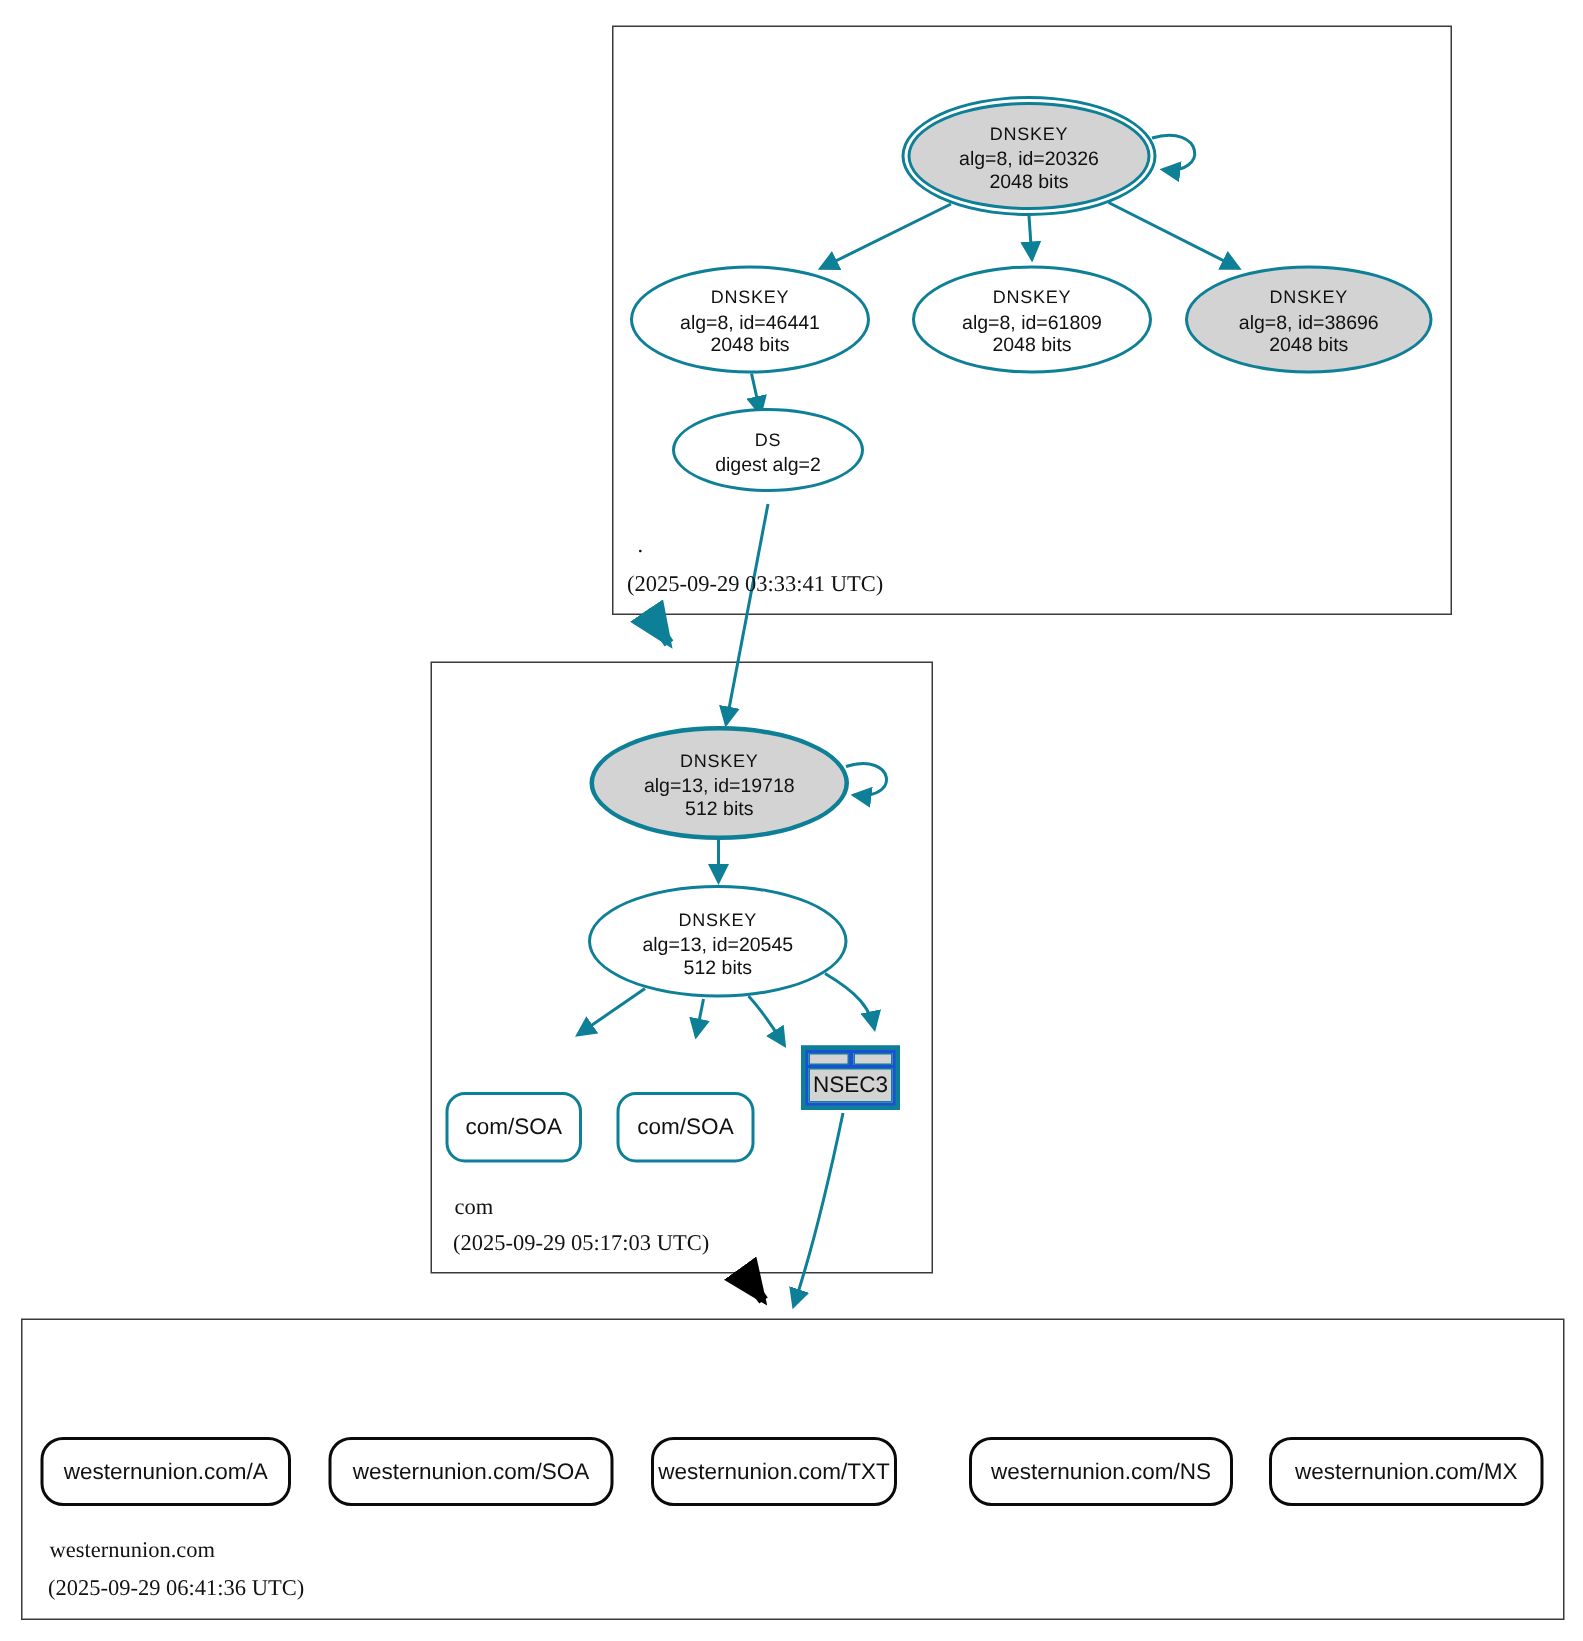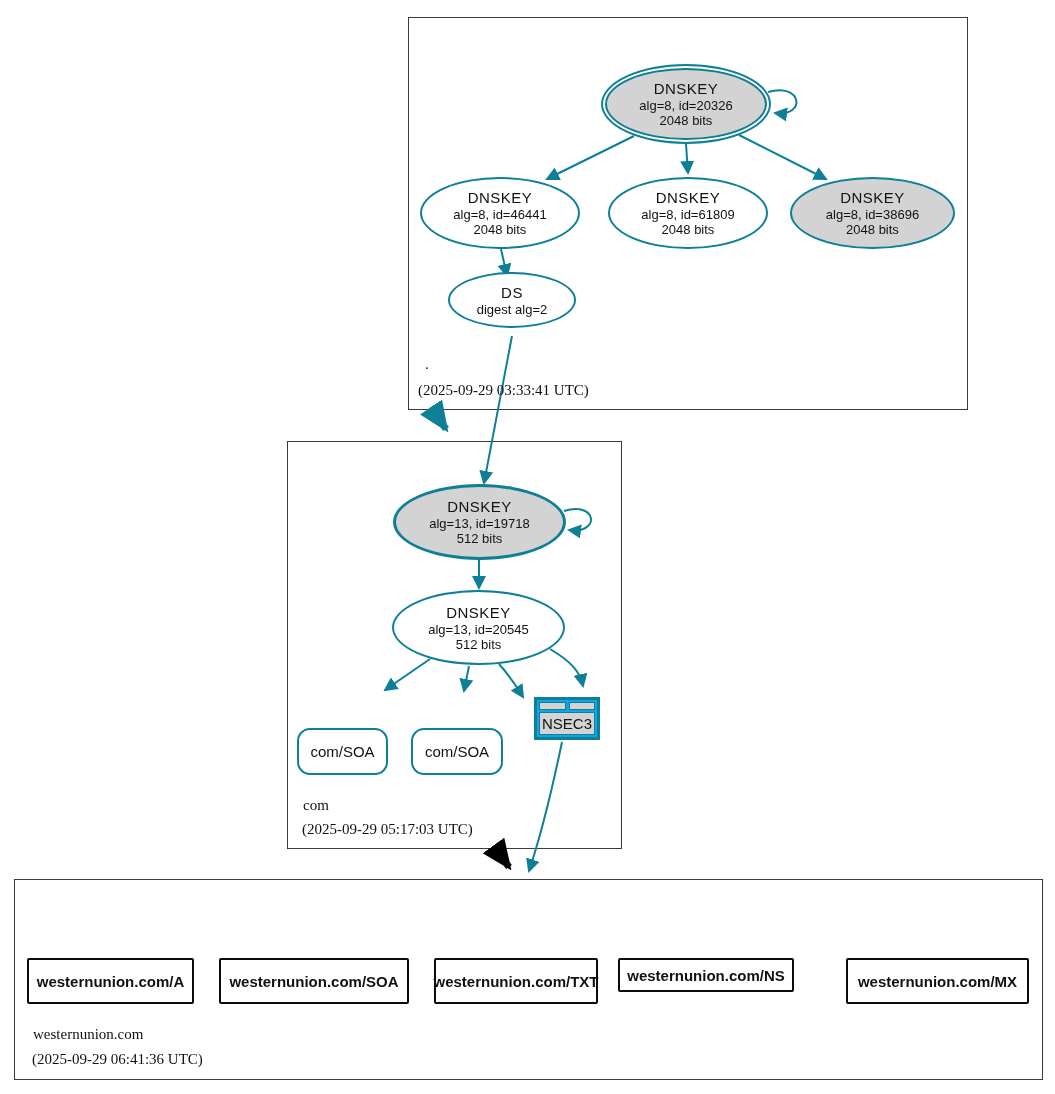--- a/index.html
+++ b/index.html
@@ -23,32 +23,32 @@
     border:2px solid var(--teal); border-radius:50%; padding:2px; box-sizing:border-box;
     background:#ffffff;
   }
   .double-inner {
     width:100%; height:100%; box-sizing:border-box;
     border:2px solid var(--teal); border-radius:50%; background:#d3d3d3;
     display:flex; flex-direction:column; align-items:center; justify-content:center;
     text-align:center;
   }
 
-  .nt { font-size:15px; line-height:18px; color:#111; letter-spacing:0.5px; }
+  .nt { font-size:12px; line-height:18px; color:#111; letter-spacing:0.5px; }
   .nd { font-family:Liberation Sans, sans-serif; font-size:13px; line-height:15px; color:#111; }
 
   .rrect {
     border:2px solid var(--teal); border-radius:13px; background:#ffffff;
     display:flex; align-items:center; justify-content:center;
     font-size:15px; color:#111;margin-top:33px;
   }
-  .rrect.black { border-color:#0a0a0a; border-radius:2px;font-weight:bold; }
+  .rrect.black { border-color:#0a0a0a; border-radius:15px; }
 
   .nsec3 {
-    border:3px solid var(--teal); background:#0ea5e9; padding:2px;
+    border:3px solid var(--teal); background:#1d4ed8; padding:2px;
     display:flex; flex-direction:column; gap:2px;
   }
   .nsec3-row { display:flex; gap:3px; height:8px; }
   .nsec3-row .cell { flex:1; border:1px solid var(--teal); background:#d3d3d3; }
   .nsec3-label {
     flex:1; border:1px solid var(--teal); background:#d3d3d3;
     display:flex; align-items:center; justify-content:center;
     font-size:15px; color:#111;
   }
 
@@ -164,21 +164,21 @@
 
   <div class="node rrect black" style="left:27px; top:925px; width:167px; height:46px;">
     <span>westernunion.com/A</span>
   </div>
   <div class="node rrect black" style="left:219px; top:925px; width:190px; height:46px;">
     <span>westernunion.com/SOA</span>
   </div>
   <div class="node rrect black" style="left:434px; top:925px; width:164px; height:46px;">
     <span>westernunion.com/TXT</span>
   </div>
-  <div class="node rrect black" style="left:618px; top:925px; width:176px; height:34px;">
+  <div class="node rrect black" style="left:646px; top:925px; width:176px; height:46px;">
     <span>westernunion.com/NS</span>
   </div>
   <div class="node rrect black" style="left:846px; top:925px; width:183px; height:46px;">
     <span>westernunion.com/MX</span>
   </div>
 
   <div class="zlabel" style="left:33px; top:1026px;">westernunion.com</div>
   <div class="zlabel" style="left:32px; top:1051px;">(2025-09-29 06:41:36 UTC)</div>
 
 </div>

